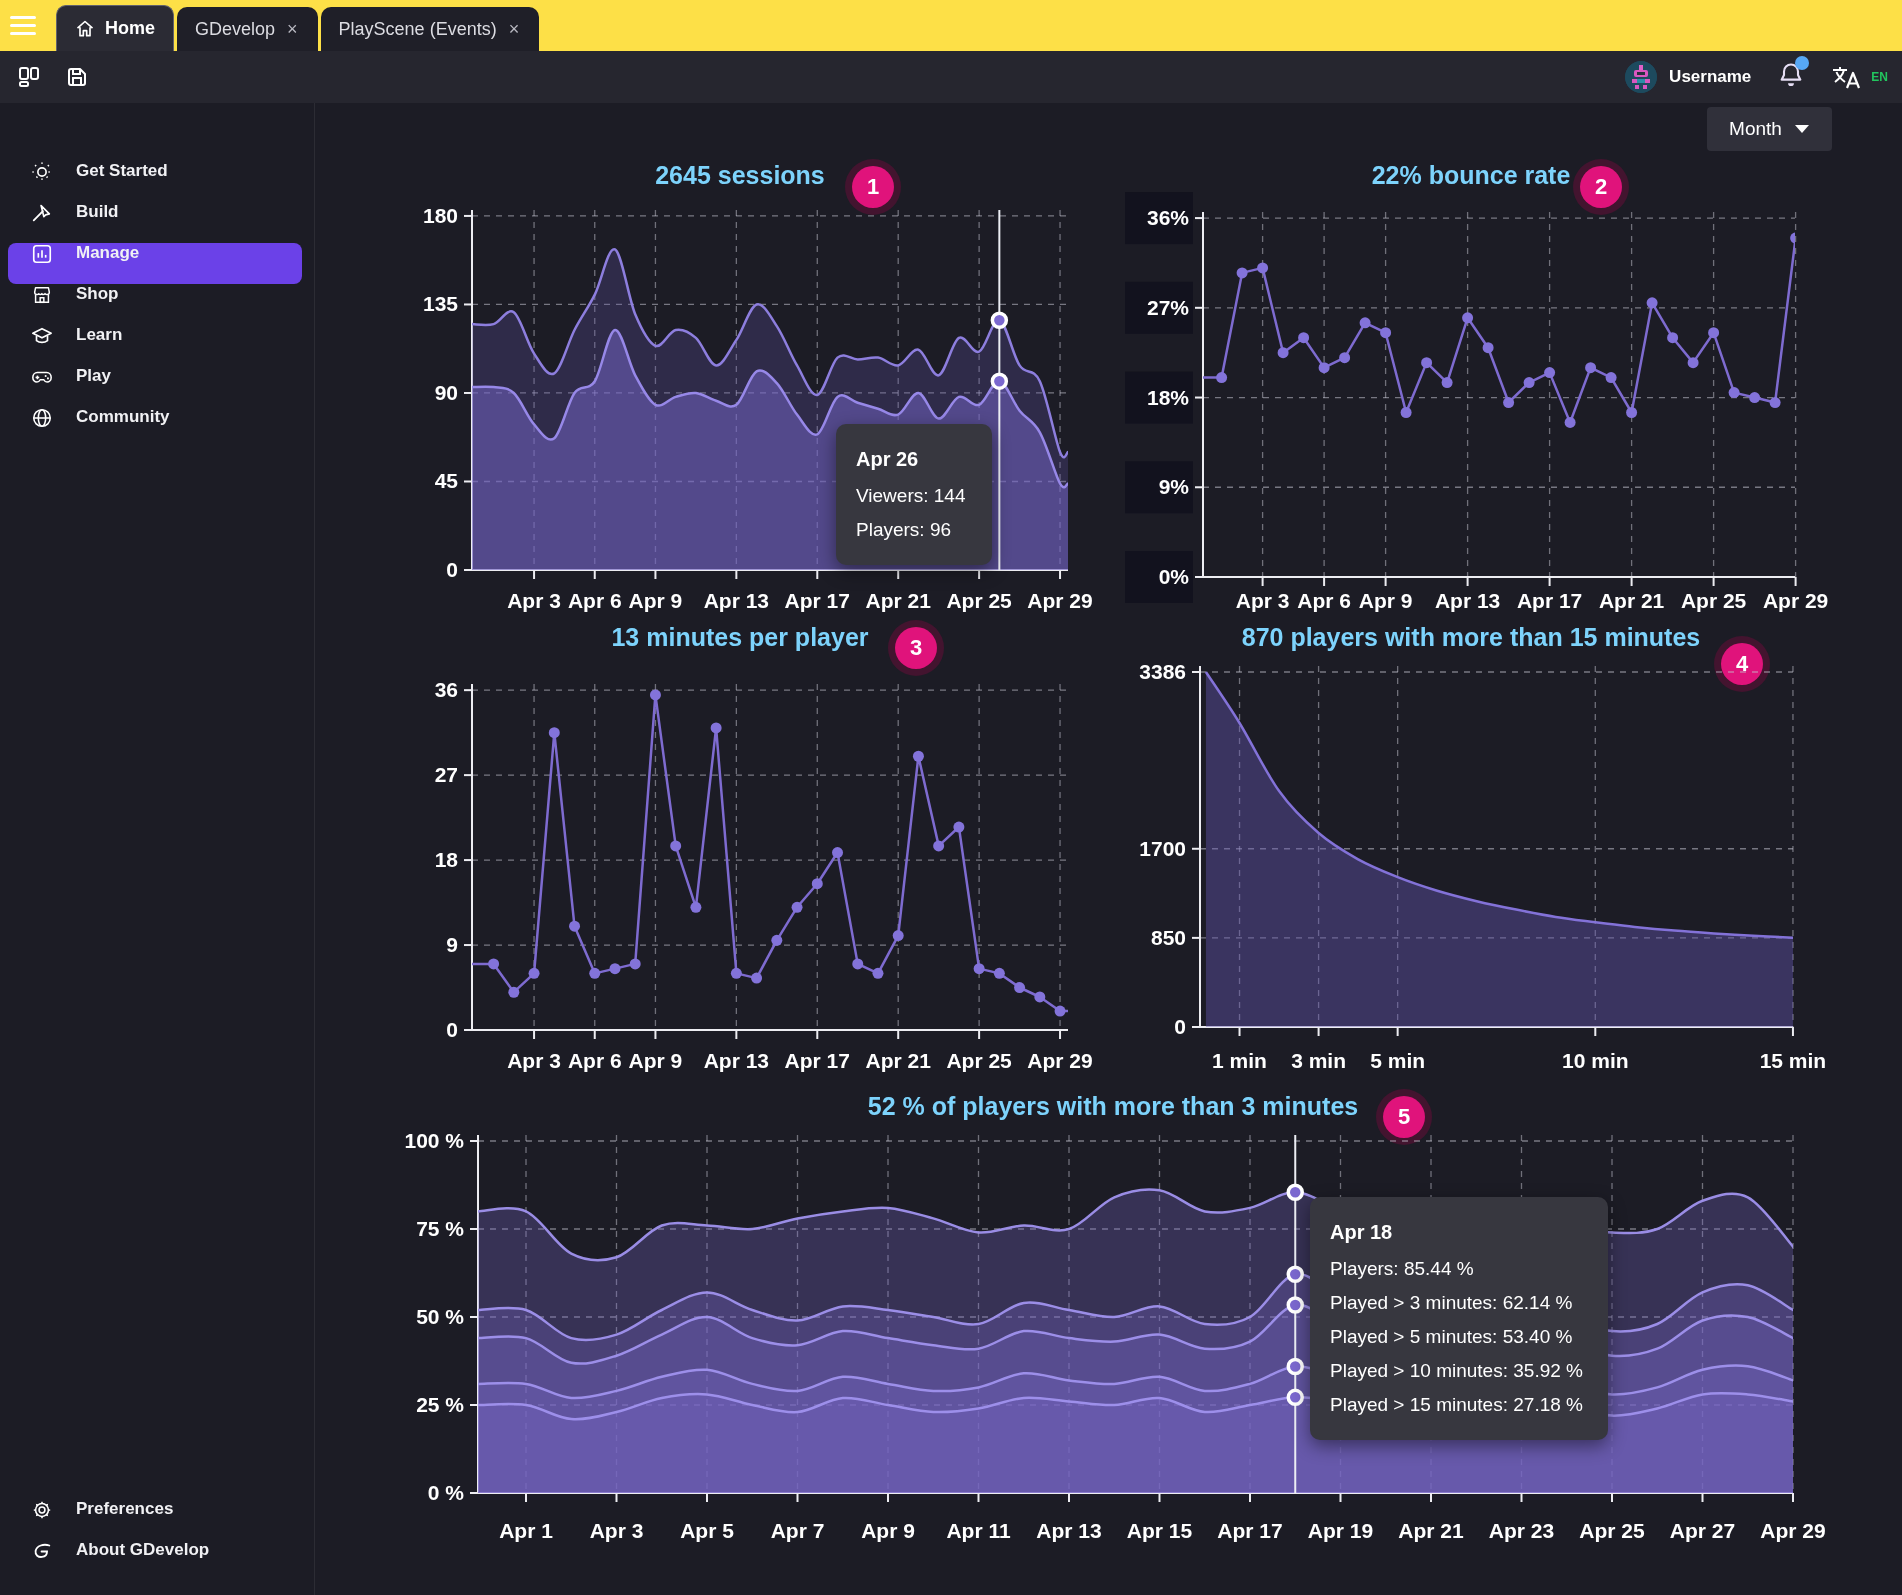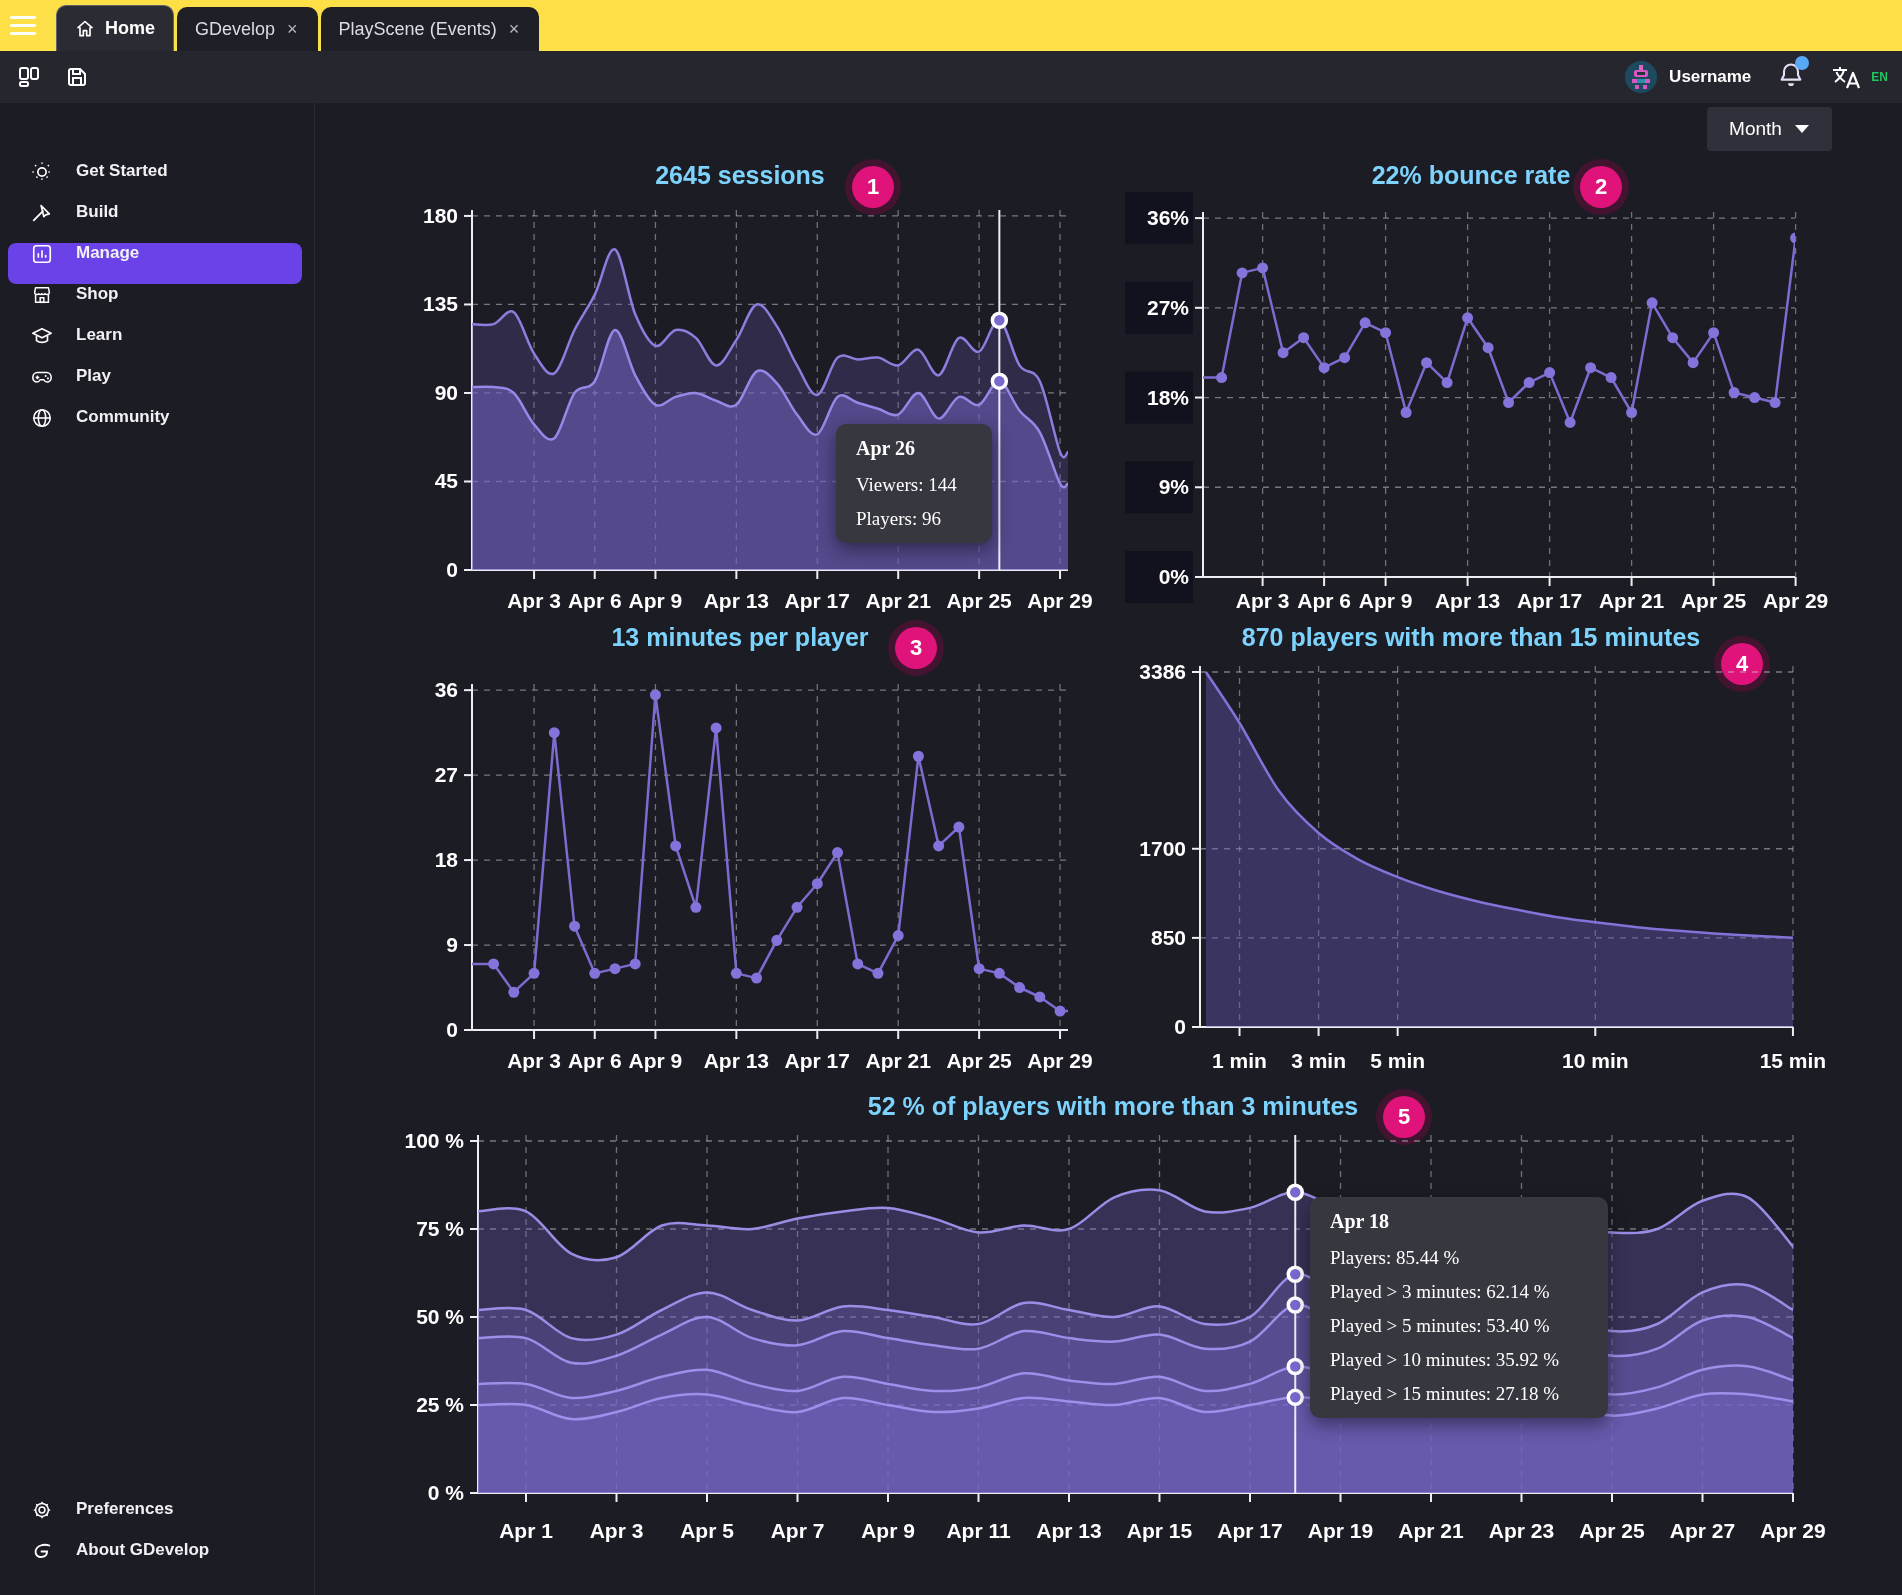--- a/index.html
+++ b/index.html
@@ -33,21 +33,21 @@
   .nav-item { position:absolute; left:8px; width:294px; height:41px; display:flex; gap:22px; padding-left:22px; border-radius:8px; font-size:17px; font-weight:600; color:#f1f1f4; cursor:pointer; }
   .nav-item.selected { background:#6b41e8; }
   .nav-item .ic { width:24px; display:flex; justify-content:center; }
 
   
   .month-btn { position:absolute; left:1707px; top:107px; width:125px; height:44px; background:#30303a; border-radius:4px; display:flex; align-items:center; justify-content:center; gap:12px; font-size:19px; color:#fff; cursor:pointer; }
 
   .chart-title { position:absolute; text-align:center; font-size:25px; font-weight:700; color:#7dd3fc; }
   .badge { position:absolute; width:42px; height:42px; border-radius:50%; background:#e0137b; box-shadow:0 0 0 7px #43142f; display:flex; align-items:center; justify-content:center; font-size:22px; font-weight:700; color:#fff; }
 
-  .tooltip { position:absolute; background:#37373f; border-radius:10px; padding:13px 20px; box-shadow:0 6px 18px rgba(0,0,0,0.45); font-size:19px; color:#fff; z-index:5;font-family:Liberation Serif, serif; }
+  .tooltip { position:absolute; background:#37373f; border-radius:10px; padding:24px 20px; box-shadow:0 6px 18px rgba(0,0,0,0.45); font-size:19px; color:#fff; z-index:5; }
   .tooltip .tt-date { font-weight:700; font-size:20px; margin-bottom:14px; }
   .tooltip .tt-line { margin-top:12px; }
 
   .plot-hover { position:absolute; z-index:4; }
   #charts-canvas { position:absolute; left:0; top:0; z-index:1; }
 </style>
 </head>
 <body>
 
 <svg id="charts-canvas" width="1902" height="1595">

